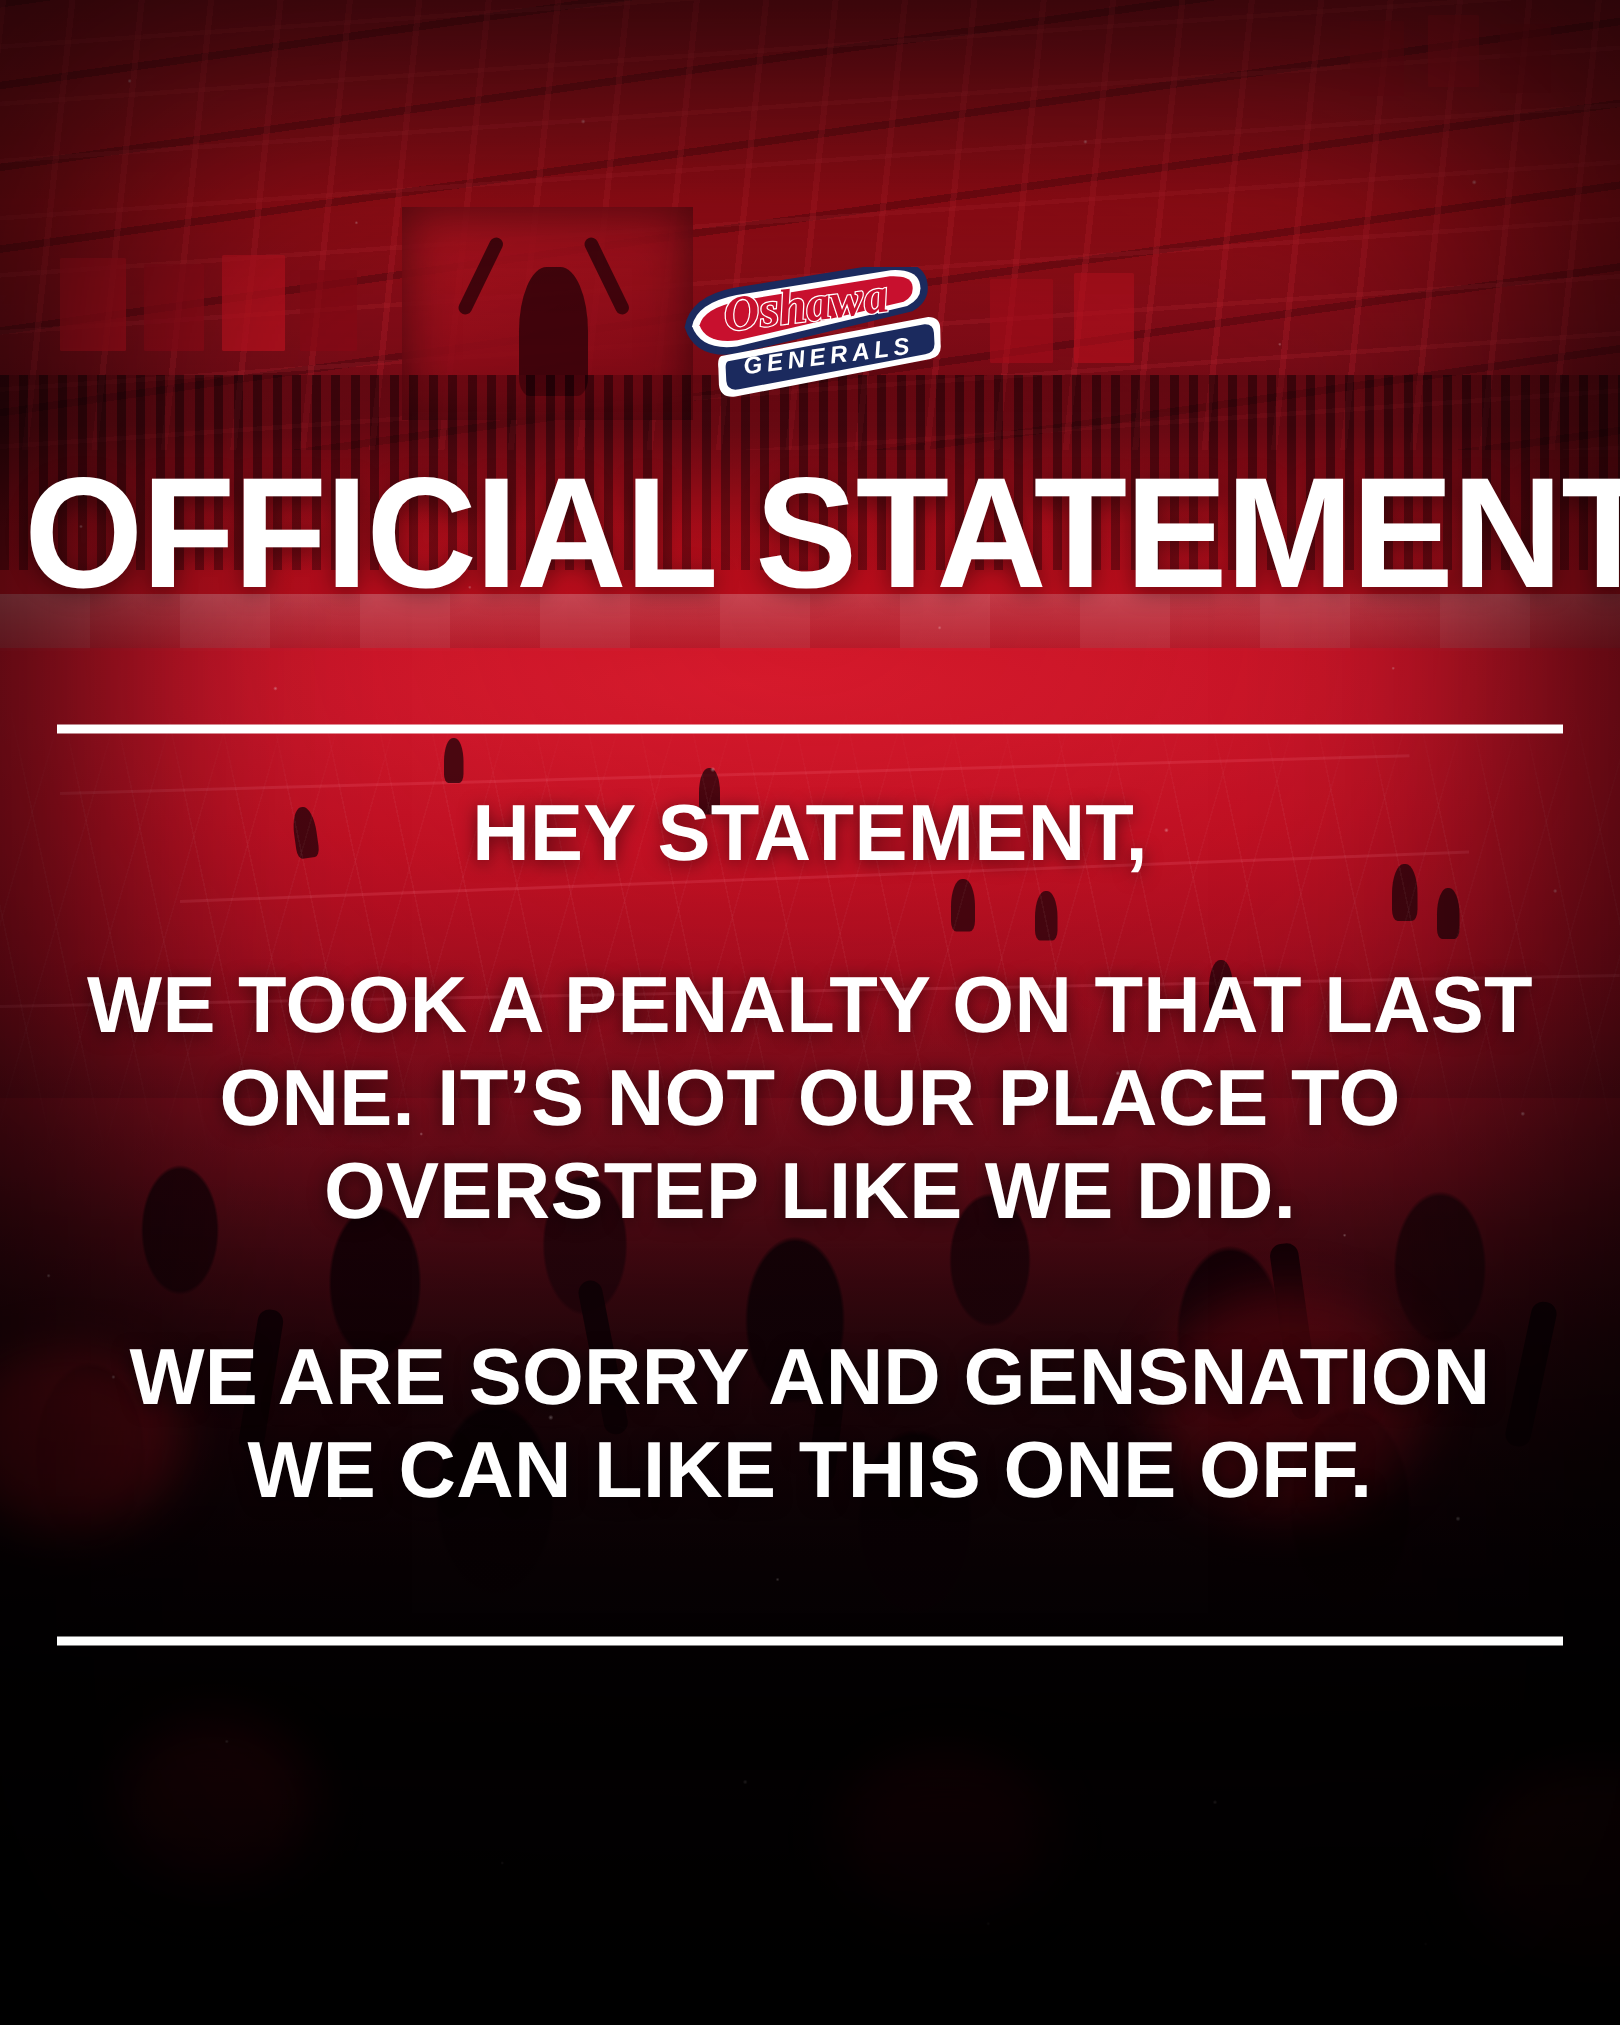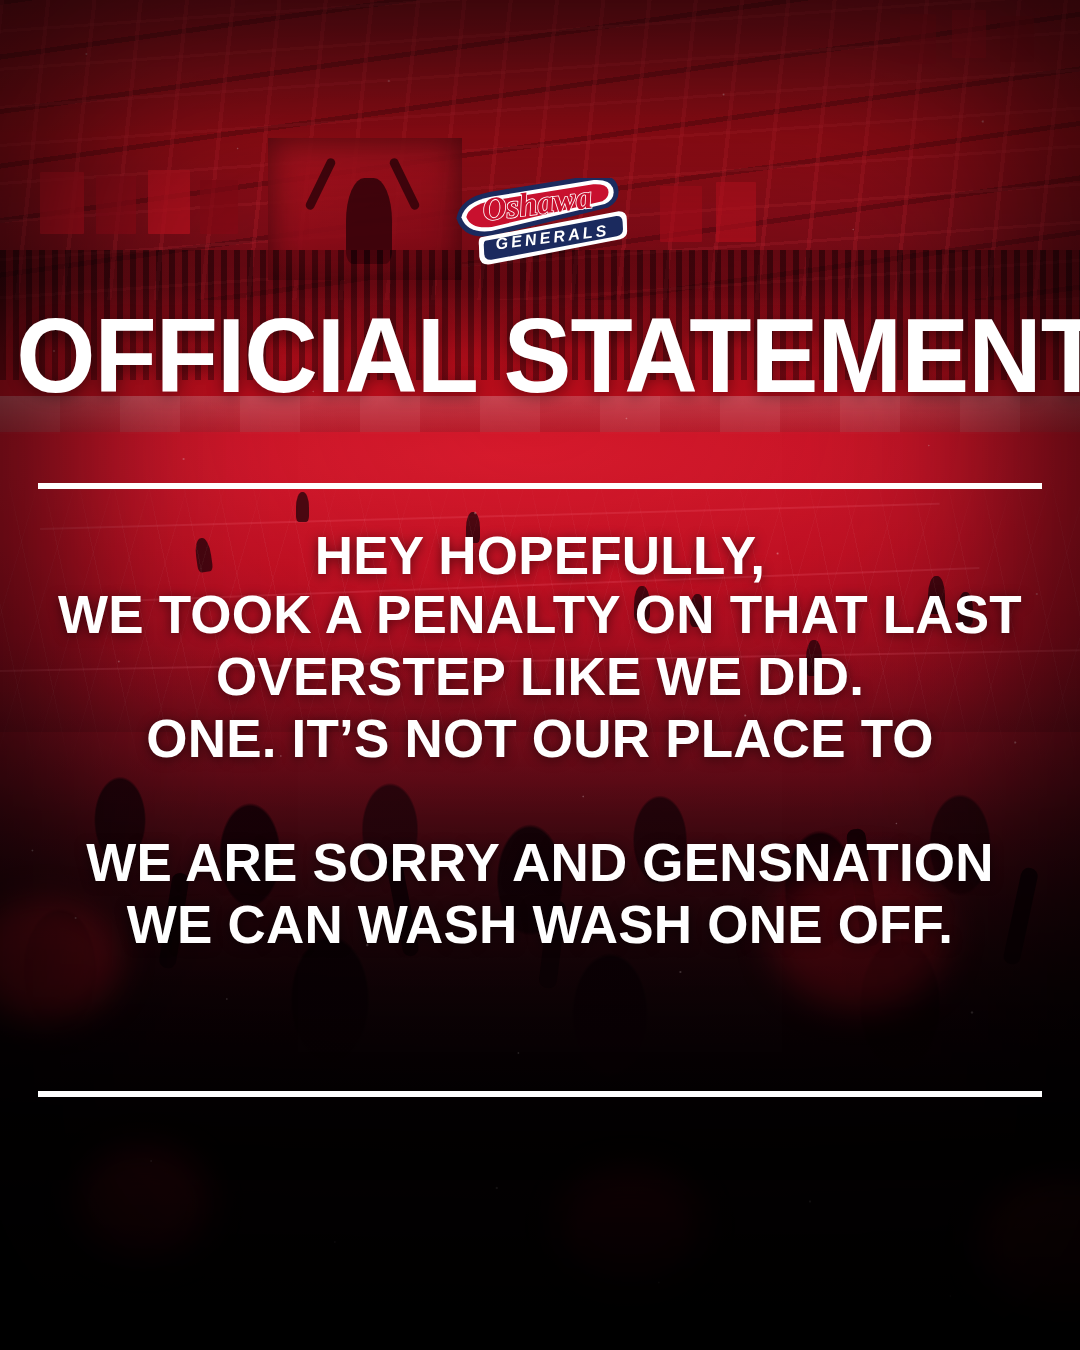--- a/index.html
+++ b/index.html
@@ -269,21 +269,21 @@
     text-shadow:0 2px 12px rgba(0,0,0,.55);
   }
   .greeting {
     font-size:53px;
     line-height:1.06;
   }
   .para {
     font-size:53px;
     line-height:1.17;
   }
-  .para-1 { }
+  .para-1 { margin-top:56px; }
   .para-2 { margin-top:62px; }
   .para .ln { display:block; white-space:nowrap; }
 </style>
 </head>
 <body>
 
 <div id="poster">
 
   <div class="bg-layer bg-base"></div>
 
@@ -371,31 +371,31 @@
         </g>
       </svg>
     </div>
 
     <div class="headline">OFFICIAL STATEMENT</div>
 
     <div class="rule rule-top"></div>
 
     <div class="body-copy">
 
-      <div class="greeting">HEY HOPEFULLY,</div>
+      <div class="greeting">HEY STATEMENT,</div>
 
       <div class="para para-1">
         <span class="ln">WE TOOK A PENALTY ON THAT LAST</span>
+        <span class="ln">ONE. IT’S NOT OUR PLACE TO</span>
         <span class="ln">OVERSTEP LIKE WE DID.</span>
-        <span class="ln">ONE. IT’S NOT OUR PLACE TO</span>
       </div>
 
       <div class="para para-2">
         <span class="ln">WE ARE SORRY AND GENSNATION</span>
-        <span class="ln">WE CAN WASH WASH ONE OFF.</span>
+        <span class="ln">WE CAN LIKE THIS ONE OFF.</span>
       </div>
 
     </div>
 
     <div class="rule rule-bottom"></div>
 
   </div>
 </div>
 
 </body></html>

